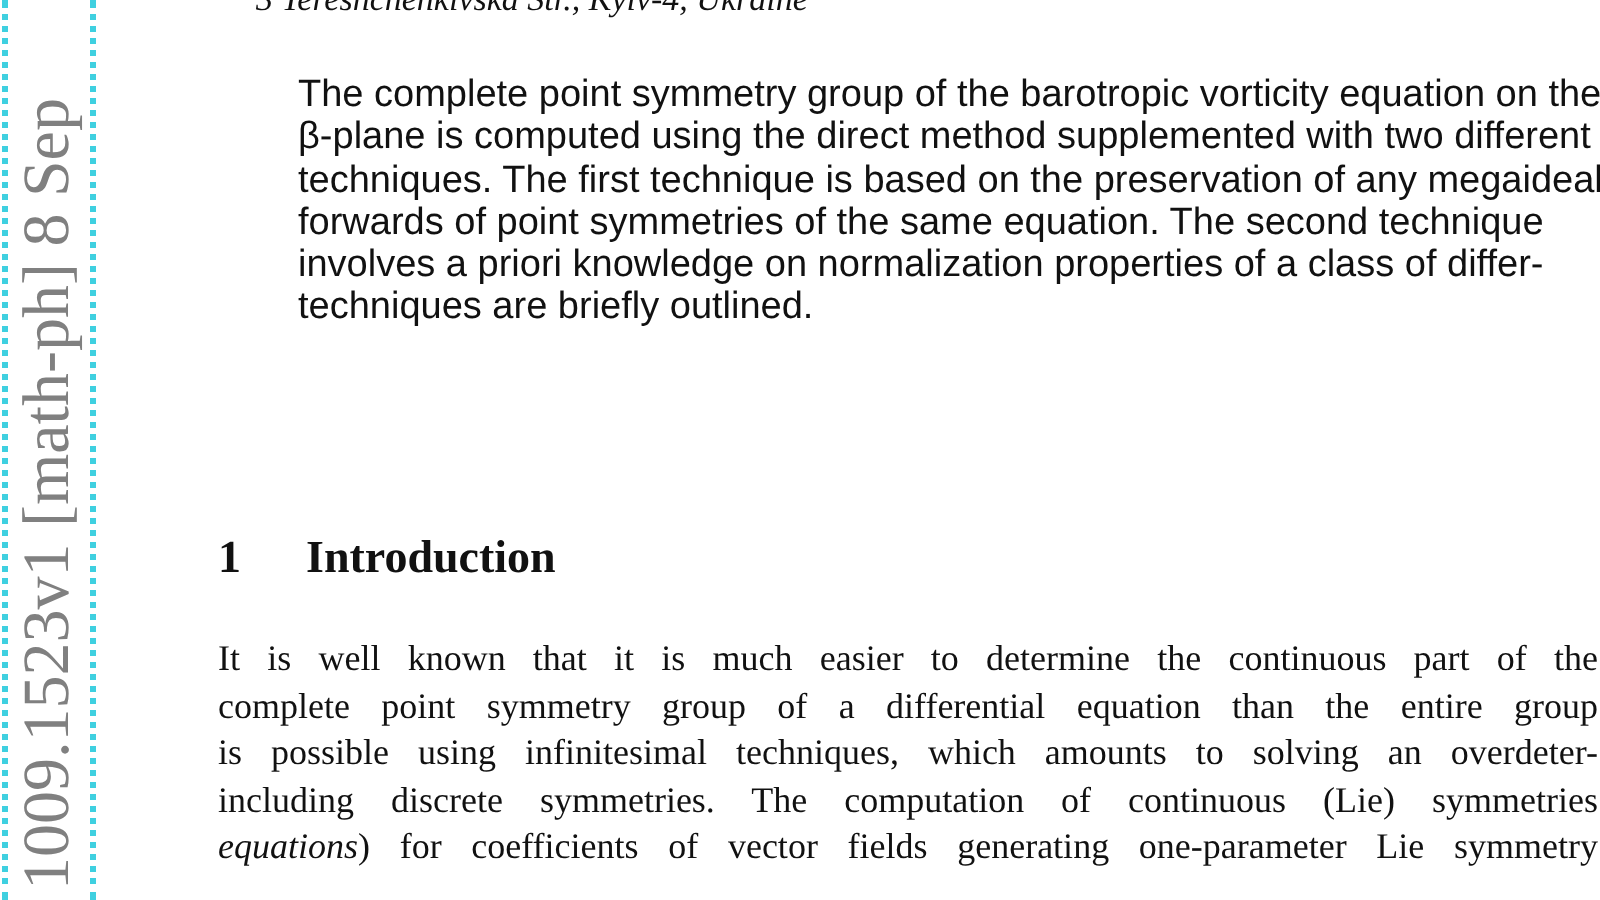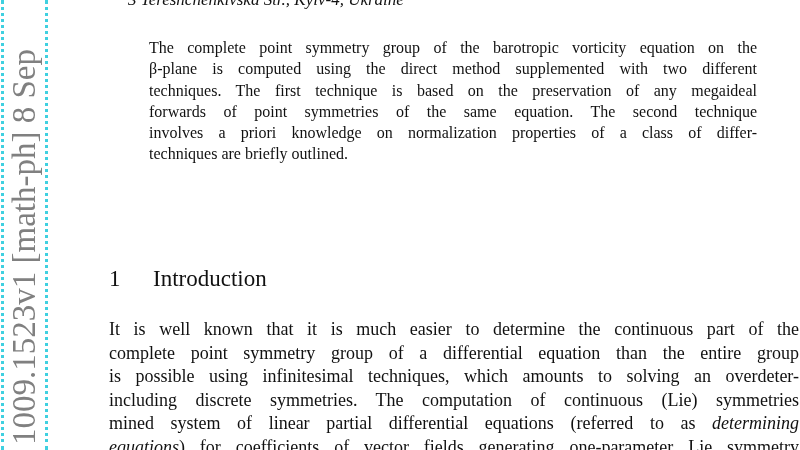--- a/index.html
+++ b/index.html
@@ -18,28 +18,28 @@
     font-family: "Liberation Serif", serif; font-size: 33px;
     color: #808080; white-space: nowrap; line-height: 40px;
   }
   .affil {
     position: absolute; left: 128px; top: -10px;
     font-family: "Liberation Serif", serif; font-style: italic;
     font-size: 17px; white-space: nowrap;
   }
   .abstract {
     position: absolute; left: 149px; top: 37px; width: 608px;
-    font-family: Liberation Serif, serif; font-size: 16px;
+    font-family: Liberation Sans, sans-serif; font-size: 19px;
     line-height: 21.3px; text-align: justify;
   }
   .abstract .line { display: block; text-align-last: justify; white-space: nowrap; }
   .abstract .line.last { text-align-last: left; }
   .section-title {
     position: absolute; left: 109px; top: 266px;
-    font-family: "Liberation Serif", serif; font-weight: normal; font-size: 23px;
+    font-family: "Liberation Serif", serif; font-weight: bold; font-size: 23px;
     white-space: nowrap;
   }
   .section-title .num { display: inline-block; width: 44px; }
   .body-text {
     position: absolute; left: 109px; top: 318px; width: 690px;
     font-family: "Liberation Serif", serif; font-size: 18px;
     line-height: 23.6px;
   }
   .body-text .line { display: block; text-align: justify; text-align-last: justify; white-space: nowrap; }
   .em { font-style: italic; }
@@ -65,15 +65,14 @@
 
 <div class="section-title">
   <span class="num">1</span><span>Introduction</span>
 </div>
 
 <div class="body-text">
   <span class="line">It is well known that it is much easier to determine the continuous part of the</span>
   <span class="line">complete point symmetry group of a differential equation than the entire group</span>
   <span class="line">is possible using infinitesimal techniques, which amounts to solving an overdeter-</span>
   <span class="line">including discrete symmetries. The computation of continuous (Lie) symmetries</span>
-  <span class="line"><span>mined system of linear partial differential equations (referred to as </span><span class="em">determining</span></span>
   <span class="line"><span class="em">equations</span><span>) for coefficients of vector fields generating one-parameter Lie symmetry</span></span>
 </div>
 
 </body></html>

